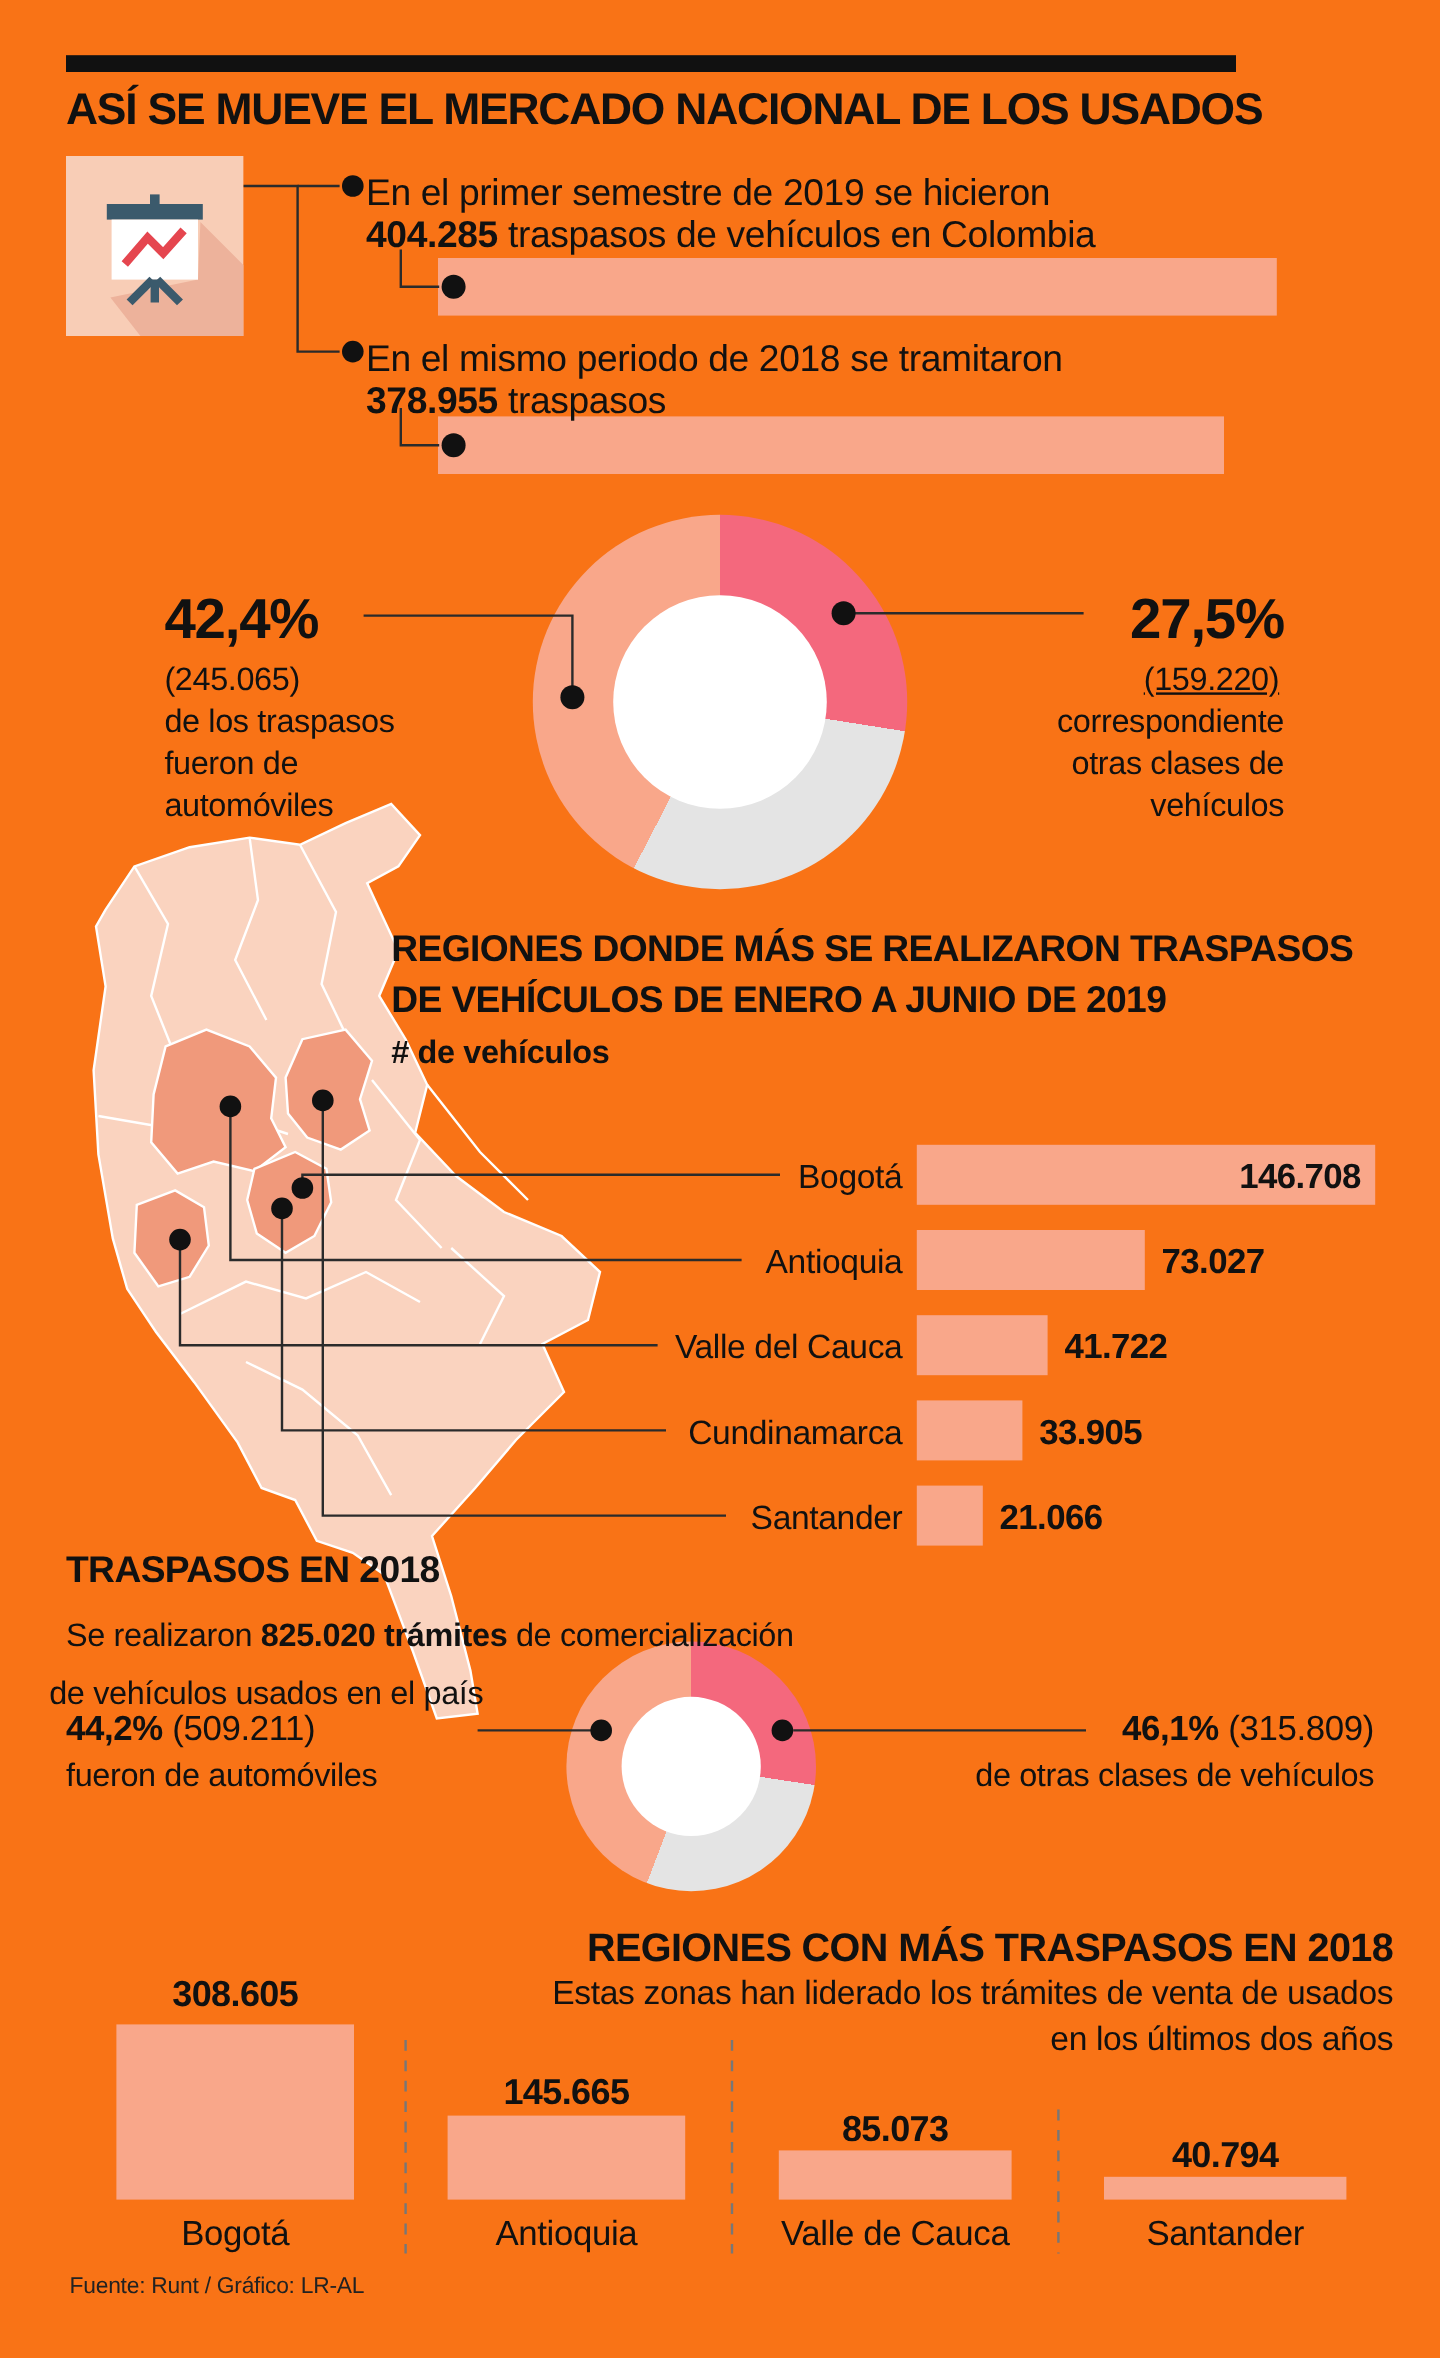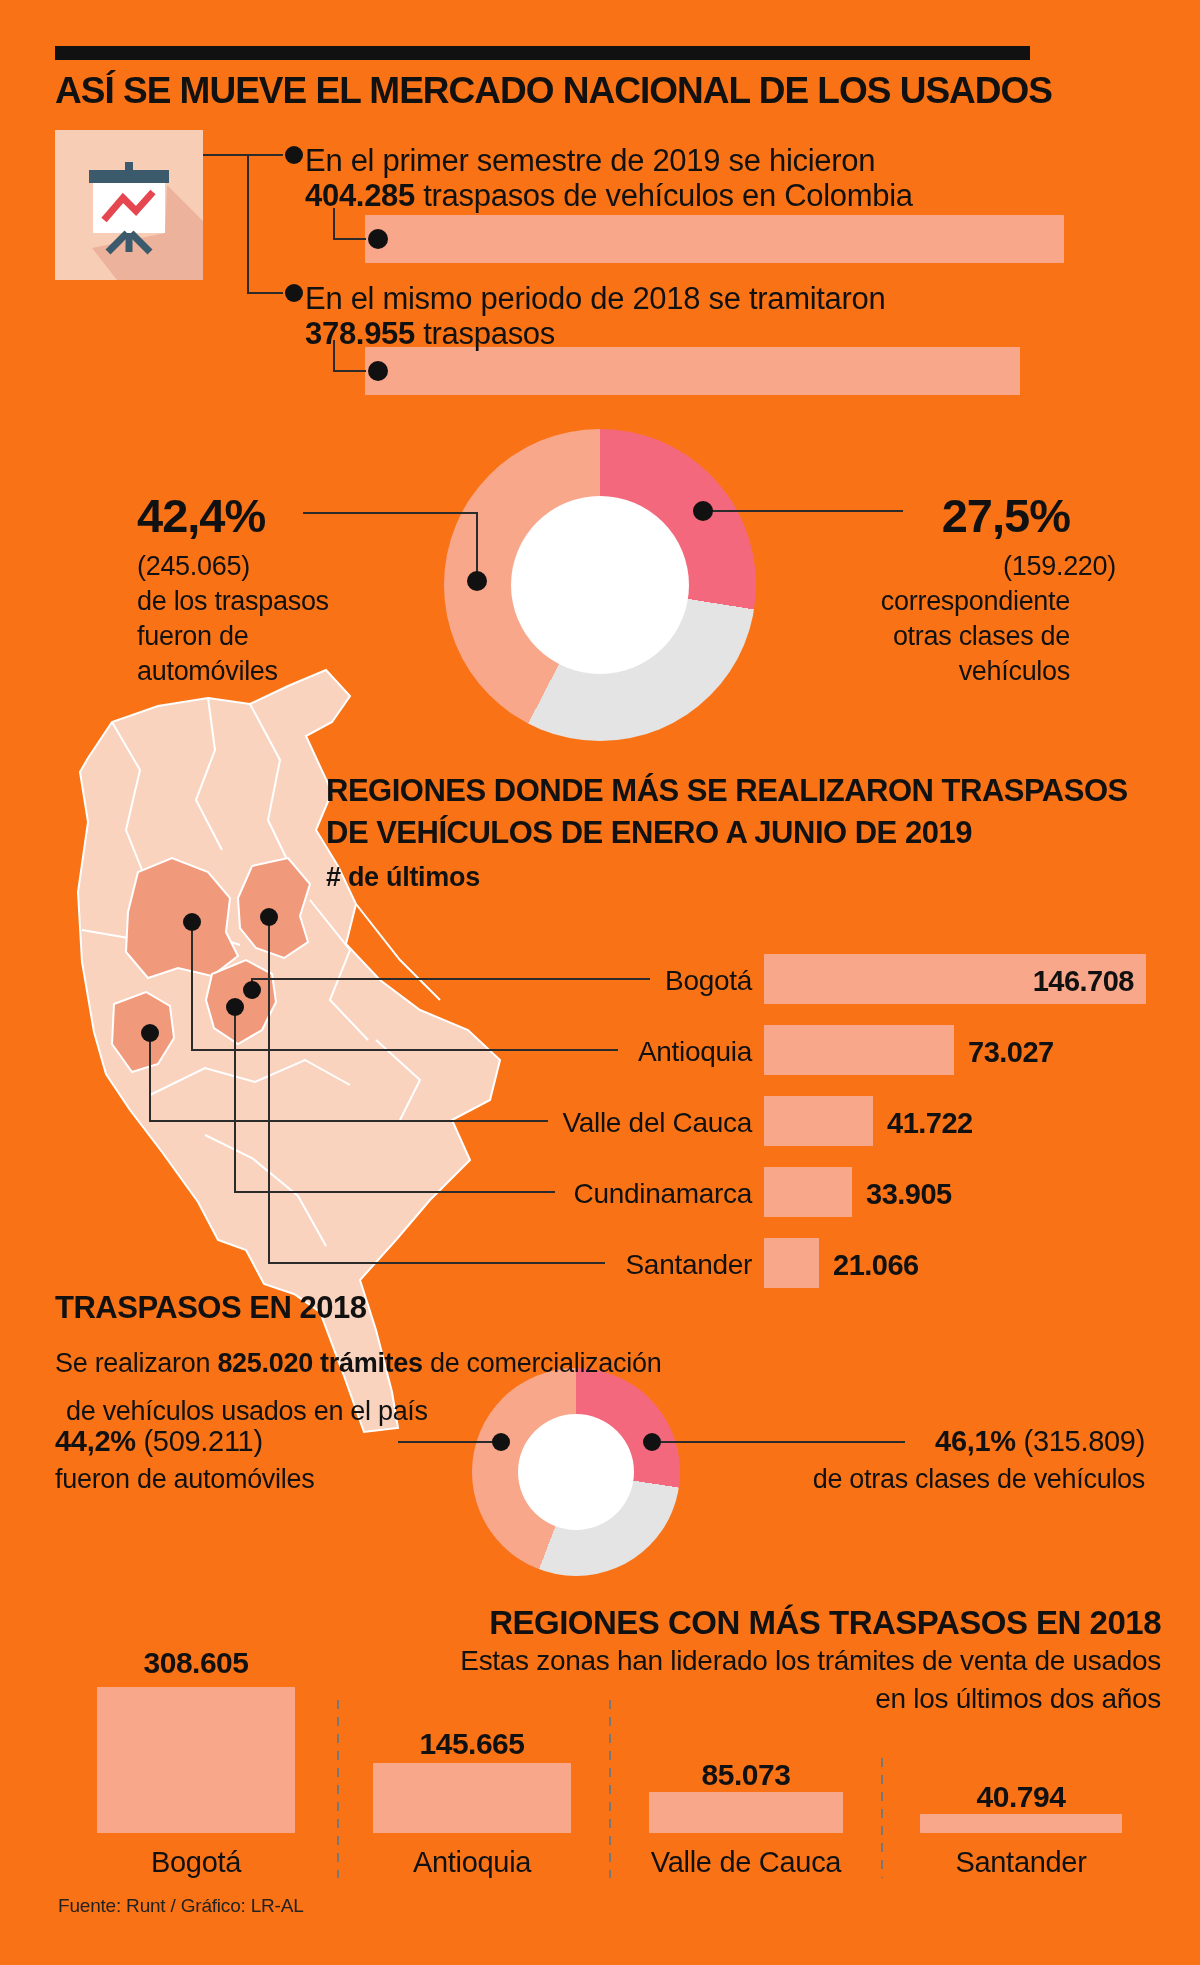--- a/index.html
+++ b/index.html
@@ -142,28 +142,28 @@
   <div class="donut d1 z1" style="left:444px;top:429px;">
     <div class="hole"></div>
   </div>
   <div class="abs z10 pct-big" style="left:137px;top:488px;">42,4%</div>
   <div class="abs z10 pct-sub" style="left:137px;top:549px;">(245.065)</div>
   <div class="abs z10 pct-sub" style="left:137px;top:584px;">de los traspasos</div>
   <div class="abs z10 pct-sub" style="left:137px;top:619px;">fueron de</div>
   <div class="abs z10 pct-sub" style="left:137px;top:654px;">automóviles</div>
 
   <div class="abs z10 pct-big r" style="left:820px;top:488px;width:250px;">27,5%</div>
-  <div class="abs z10 pct-sub r" style="left:866px;top:549px;width:250px;">(159.220)</div>
+  <div class="abs z10 pct-sub r" style="left:816px;top:549px;width:250px;text-decoration:underline;">(159.220)</div>
   <div class="abs z10 pct-sub r" style="left:820px;top:584px;width:250px;">correspondiente</div>
   <div class="abs z10 pct-sub r" style="left:820px;top:619px;width:250px;">otras clases de</div>
   <div class="abs z10 pct-sub r" style="left:820px;top:654px;width:250px;">vehículos</div>
 
   <div class="abs z10 h-section" style="left:326px;top:775px;">REGIONES DONDE MÁS SE REALIZARON TRASPASOS</div>
   <div class="abs z10 h-section" style="left:326px;top:817px;">DE VEHÍCULOS DE ENERO A JUNIO DE 2019</div>
-  <div class="abs z10 body27" style="left:326px;top:862px;font-weight:600;"># de últimos</div>
+  <div class="abs z10 body27" style="left:326px;top:862px;font-weight:600;"># de vehículos</div>
 
   <div class="abs z10 maplbl" style="left:512px;top:965px;">Bogotá</div>
   <div class="abs z10 maplbl" style="left:512px;top:1036px;">Antioquia</div>
   <div class="abs z10 maplbl" style="left:512px;top:1107px;">Valle del Cauca</div>
   <div class="abs z10 maplbl" style="left:512px;top:1178px;">Cundinamarca</div>
   <div class="abs z10 maplbl" style="left:512px;top:1249px;">Santander</div>
 
   <div class="bar z1" style="left:764px;top:954px;width:382px;height:50px;"></div>
   <div class="bar z1" style="left:764px;top:1025px;width:190px;height:50px;"></div>
   <div class="bar z1" style="left:764px;top:1096px;width:109px;height:50px;"></div>
@@ -173,21 +173,21 @@
   <div class="abs z10 barval r" style="left:934px;top:965px;width:200px;">146.708</div>
   <div class="abs z10 barval" style="left:968px;top:1036px;">73.027</div>
   <div class="abs z10 barval" style="left:887px;top:1107px;">41.722</div>
   <div class="abs z10 barval" style="left:866px;top:1178px;">33.905</div>
   <div class="abs z10 barval" style="left:833px;top:1249px;">21.066</div>
 
   <div class="abs z10 h-section" style="left:55px;top:1292px;">TRASPASOS EN 2018</div>
   <div class="abs z10 body27" style="left:55px;top:1348px;">
     <span>Se realizaron </span><span class="bold">825.020 trámites</span><span> de comercialización</span>
   </div>
-  <div class="abs z10 body27" style="left:66px;top:1396px;">de vehículos usados en el país</div>
+  <div class="abs z10 body27" style="left:41px;top:1396px;">de vehículos usados en el país</div>
 
   <div class="donut d2 z1" style="left:472px;top:1368px;">
     <div class="hole"></div>
   </div>
 
   <div class="abs z10 body28" style="left:55px;top:1425px;">
     <span class="bold" style="font-size:29px;">44,2%</span><span style="font-size:29px;"> (509.211)</span>
   </div>
   <div class="abs z10 body27" style="left:55px;top:1464px;">fueron de automóviles</div>
 

